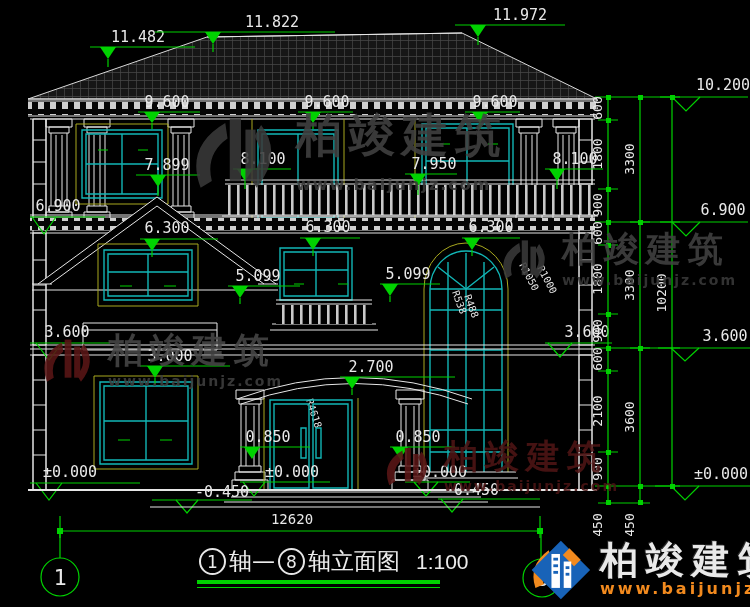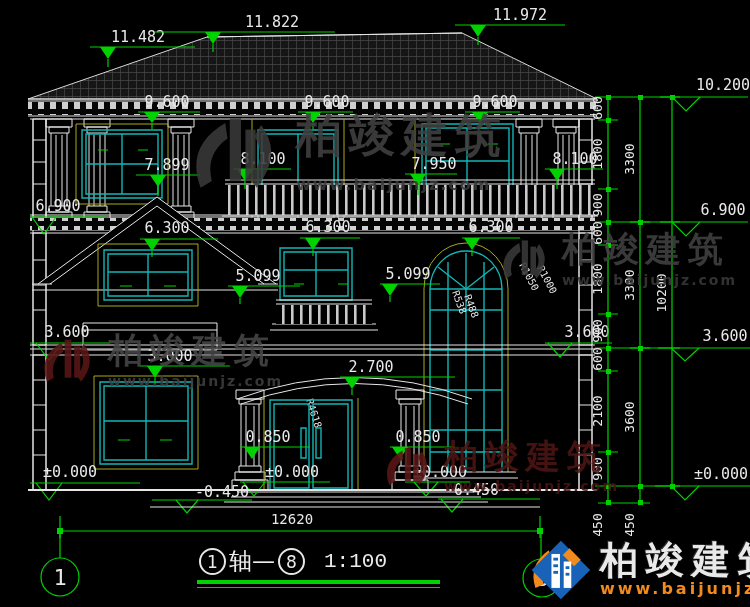--- a/index.html
+++ b/index.html
@@ -15,21 +15,21 @@
   .gf{fill:#00d200;stroke:none}
   
   .wm{position:absolute;display:flex;gap:8px;pointer-events:none;opacity:.88;}
   .wm .glyph{flex:0 0 auto;color:#3a3a3a;}
   .wm .brand{font-weight:bold;letter-spacing:7px;color:#414141;line-height:1.1;white-space:nowrap;}
   .wm .url{font-weight:bold;letter-spacing:2px;color:#3a3a3a;white-space:nowrap;}
   .red .glyph{color:#5a1616}.red .brand{color:#4f1515}.red .url{color:#4a1414}
   
   .title-row{position:absolute;left:196px;top:546px;display:flex;align-items:center;color:#ececec;font-size:23px;white-space:nowrap;}
   .axis-inline{width:27px;height:27px;border:2px solid #e6e6e6;border-radius:50%;display:inline-flex;align-items:center;justify-content:center;font-size:17px;margin:0 3px;box-sizing:border-box;}
-  .scale-txt{margin-left:16px;font-size:21px;font-family:Liberation Mono, monospace;}
+  .scale-txt{margin-left:16px;font-size:21px;font-family:Liberation Sans, sans-serif;}
   .uline1{position:absolute;left:197px;top:580px;width:243px;height:4px;background:#00d200;}
   .uline2{position:absolute;left:197px;top:587px;width:243px;height:1px;background:#00d200;}
   
   .brandlogo{position:absolute;left:526px;top:537px;display:flex;align-items:center;gap:8px;}
   .brandlogo .big{font-size:38px;font-weight:bold;letter-spacing:8px;color:#e9e9e9;
      text-shadow:1px 1px 0 #000,-1px -1px 0 #2a2a2a;line-height:1;white-space:nowrap;}
   .brandlogo .site{font-size:16px;font-weight:bold;letter-spacing:3px;color:#f28a1e;line-height:1.3;white-space:nowrap;}
 </style>
 </head>
 <body>
@@ -390,20 +390,21 @@
     <div class="brand" style="font-size:34px;">柏竣建筑</div>
     <div class="url" style="font-size:14px;margin-top:3px;">www.baijunjz.com</div>
   </div>
 </div>
 
 
 <div class="title-row">
   <span class="axis-inline">1</span>
   <span>轴—</span>
   <span class="axis-inline">8</span>
+  <span>轴立面图</span>
   <span class="scale-txt">1:100</span>
 </div>
 <div class="uline1"></div>
 <div class="uline2"></div>
 
 
 <div class="brandlogo">
   <svg width="66" height="66" viewBox="0 0 70 70">
     <path d="M10,54 Q2,30 24,14 L28,23 Q13,35 19,50 Z" fill="#f28a1e"></path>
     <polygon points="37,4 68,35 37,66 6,35" fill="#1863b8"></polygon>

